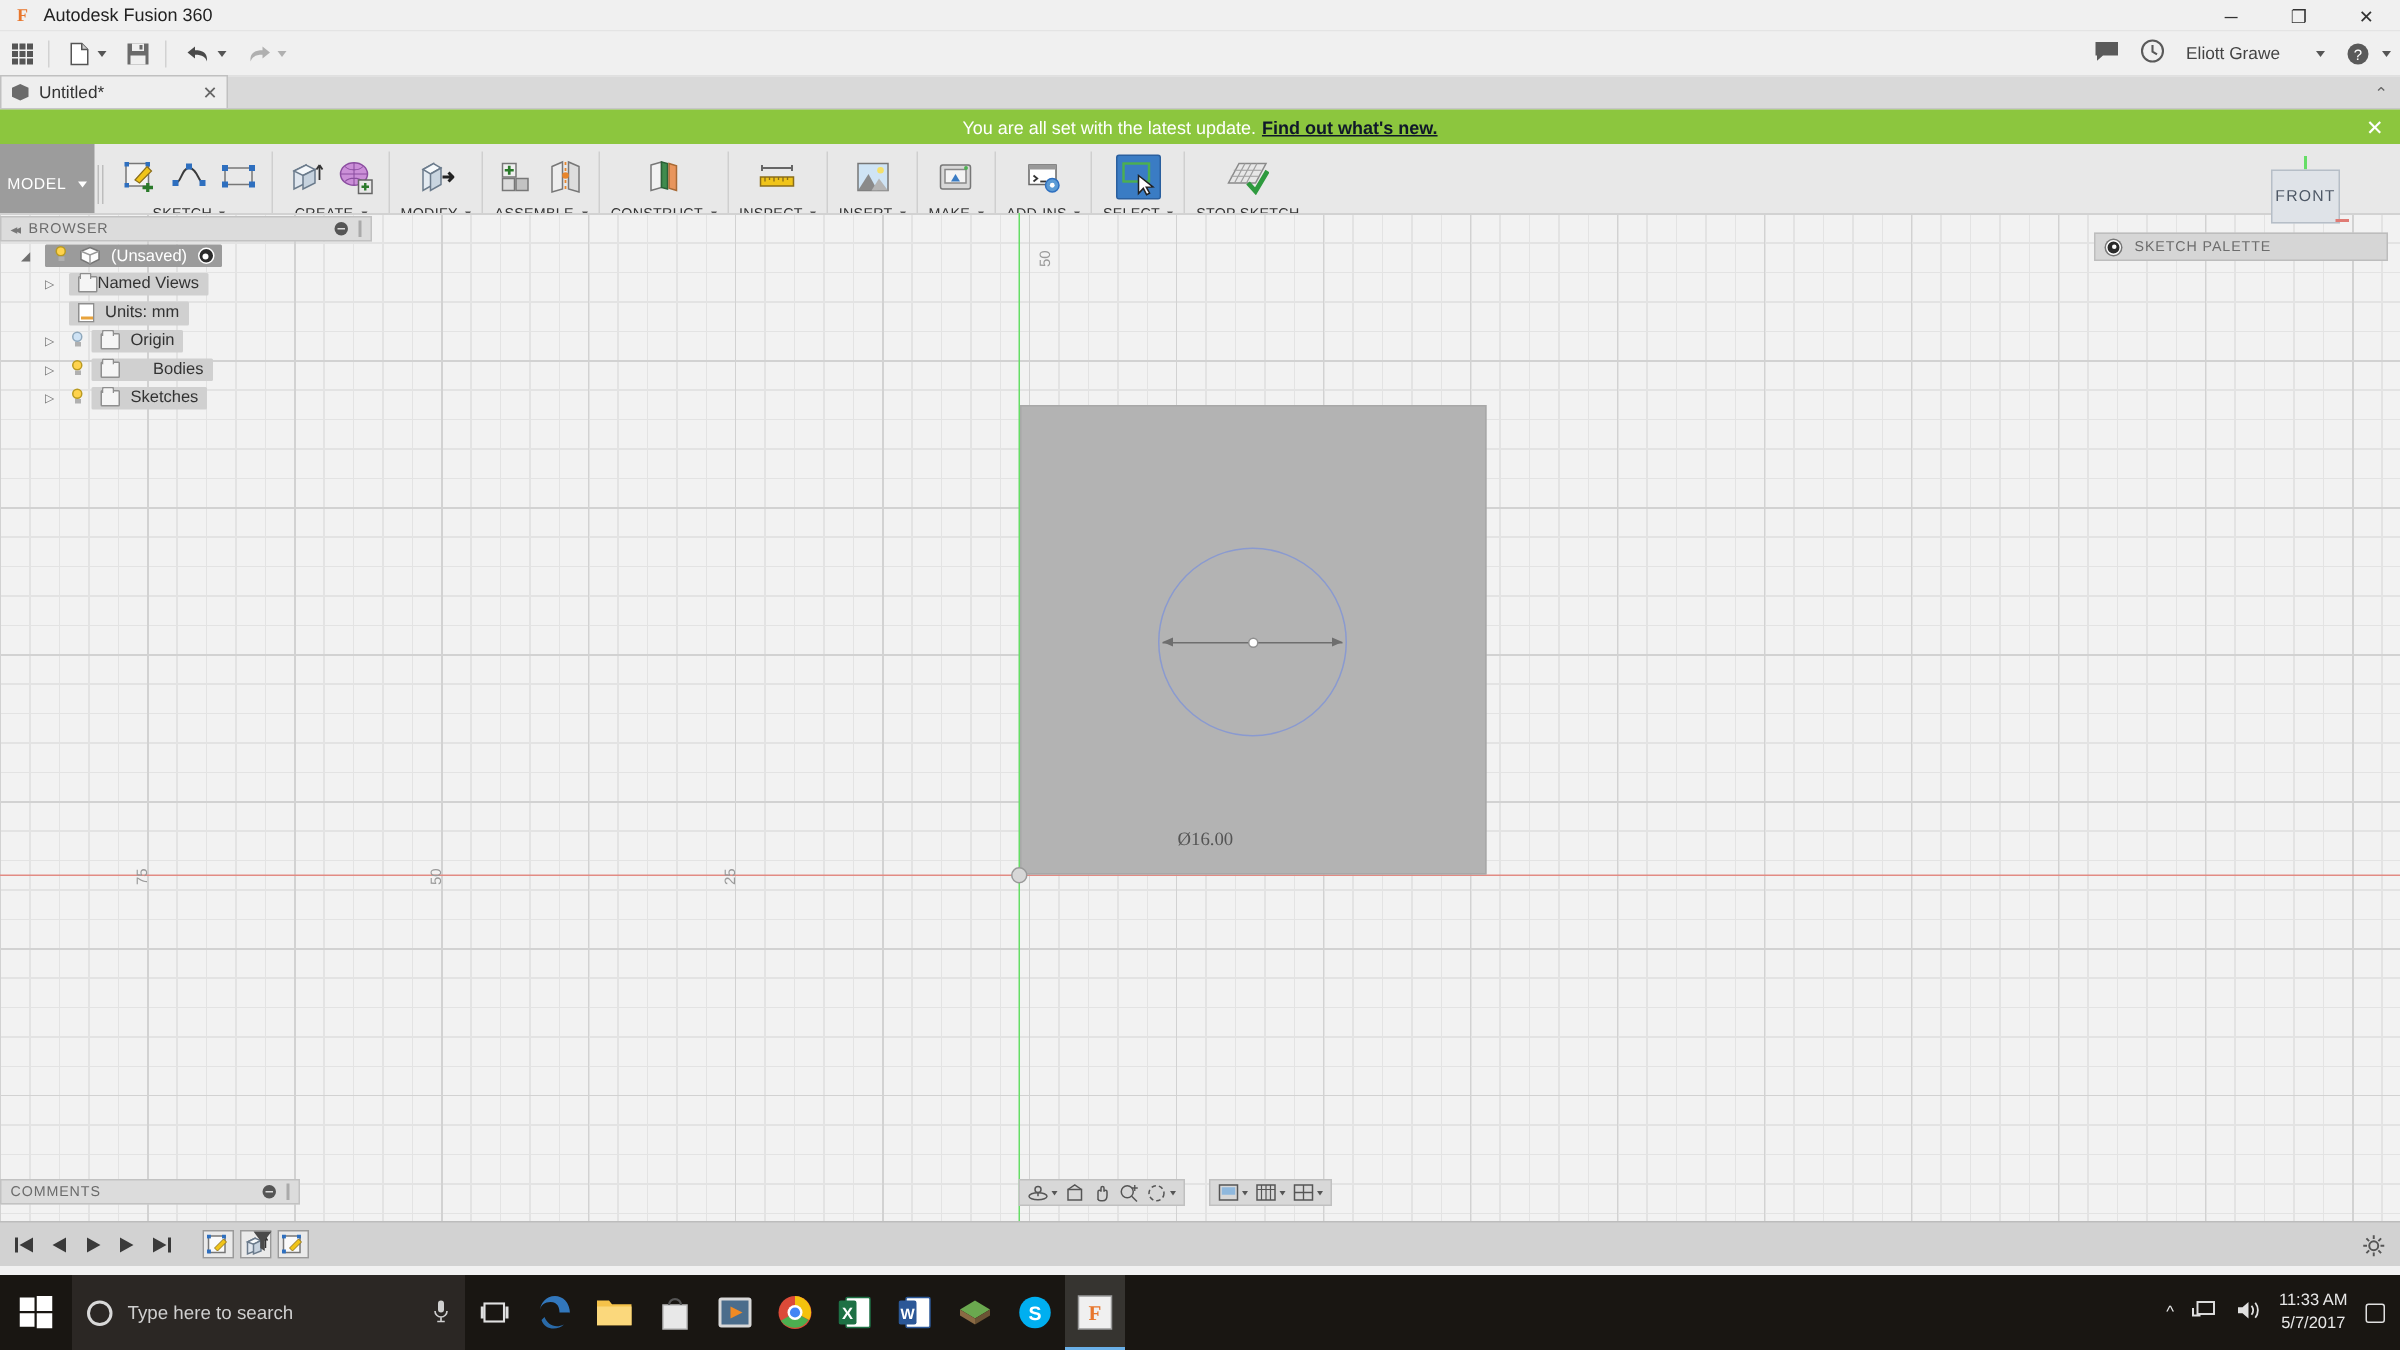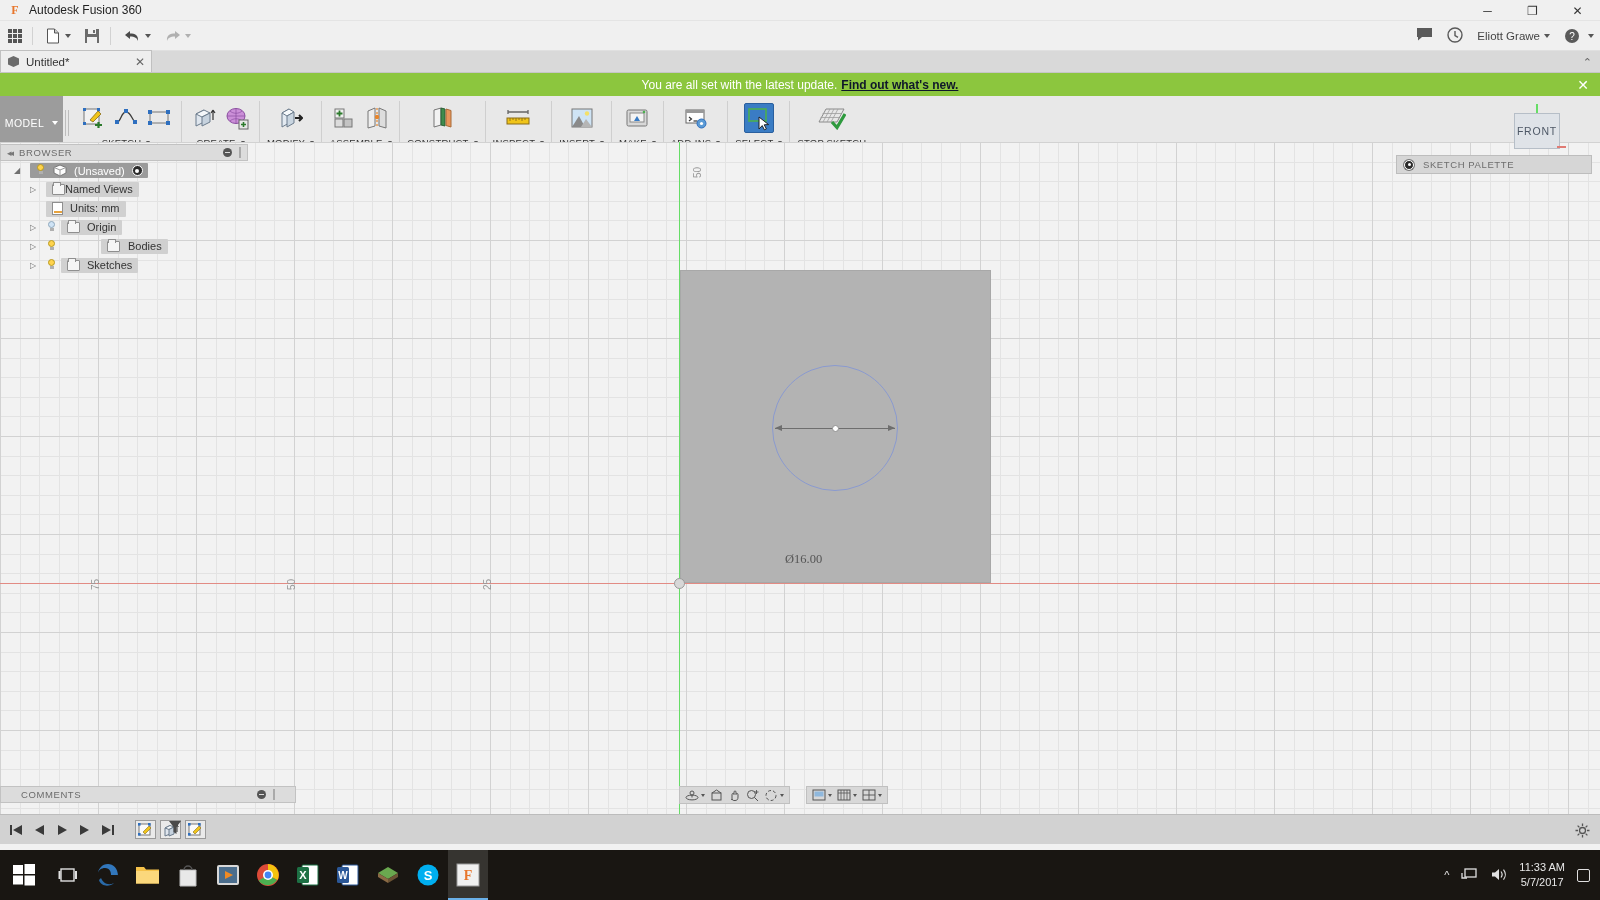--- a/index.html
+++ b/index.html
@@ -116,21 +116,21 @@
   .bullseye{width:10px;height:10px;border-radius:50%;background:#2b2b2b;border:1.5px solid #fff;box-shadow:0 0 0 1px #777;display:flex;align-items:center;justify-content:center;}
   .bullseye i{width:3px;height:3px;background:#fff;border-radius:50%;display:block;}
 
   
   #vcube{position:absolute;right:40px;top:113px;width:46px;height:36px;background:#dfe3e8;border:1px solid #b6bec7;
       display:flex;align-items:center;justify-content:center;font-size:10.5px;color:#4e5866;letter-spacing:.8px;}
   #vcTop{position:absolute;right:62px;top:104px;width:2px;height:9px;background:#66dd66;}
   #vcRed{position:absolute;right:34px;top:146px;width:9px;height:2px;background:#e07b74;}
 
   
-  #comments{position:absolute;left:0;top:786px;width:296px;height:17px;background:#dcdcdc;border:1px solid #c2c2c2;display:flex;align-items:center;gap:7px;padding:0 20px;}
+  #comments{position:absolute;left:0;top:786px;width:200px;height:17px;background:#dcdcdc;border:1px solid #c2c2c2;display:flex;align-items:center;gap:7px;padding:0 6px;}
   #comments .ttl{font-size:9.5px;color:#6b6b6b;letter-spacing:.6px;flex:1;}
 
   
   #navbar{position:absolute;left:679px;top:786px;height:18px;background:#d8d8d8;border:1px solid #c0c0c0;display:flex;align-items:center;padding:0 3px;gap:1px;}
   #navbar2{position:absolute;left:806px;top:786px;height:18px;background:#d8d8d8;border:1px solid #c0c0c0;display:flex;align-items:center;padding:0 3px;gap:1px;}
   .nvb{height:15px;display:flex;align-items:center;justify-content:center;padding:0 2px;gap:2px;}
   .caret-sm{width:0;height:0;border-left:2.5px solid transparent;border-right:2.5px solid transparent;border-top:3.5px solid #555;}
 
   
   #timeline{position:absolute;left:0;top:814px;width:1600px;height:30px;background:#d2d2d2;border-top:1px solid #bcbcbc;display:flex;align-items:center;padding-left:6px;gap:3px;}
@@ -212,21 +212,21 @@
       <svg width="17" height="15" viewBox="0 0 17 15">
           <path d="M1 1h15v9H6l-4 3.5V10H1z" fill="#5a5a5a"></path>
         </svg>
     </span>
     <span>
       <svg width="16" height="16" viewBox="0 0 16 16">
           <circle cx="8" cy="8" r="7" fill="none" stroke="#5a5a5a" stroke-width="1.4"></circle>
           <path d="M8 4v4.5l3 1.8" fill="none" stroke="#5a5a5a" stroke-width="1.4"></path>
         </svg>
     </span>
-    <span style="display:flex;align-items:center;gap:0">
+    <span style="display:flex;align-items:center;gap:20px">
       <span class="uname">Eliott Grawe</span>
       <span class="caret"></span>
     </span>
     <span style="display:flex;align-items:center;gap:4px">
       <svg width="16" height="16" viewBox="0 0 16 16">
         <circle cx="8" cy="8" r="7" fill="#5a5a5a"></circle>
         <text x="8" y="12" font-size="10" fill="#fff" text-anchor="middle" font-family="Liberation Sans">?</text>
       </svg>
       <span class="caret"></span>
     </span>
@@ -567,21 +567,21 @@
       <span>Origin</span>
     </span>
   </div>
 
   <div class="trow" style="padding-left:30px;">
     <span class="exp">▷</span>
     <span class="bulb">
         <i class="b"></i>
         <i class="s"></i>
       </span>
-    <span class="lbl" style="display:flex;align-items:center;gap:8px;margin-left:40px;">
+    <span class="lbl" style="display:flex;align-items:center;gap:22px;">
       <span class="fld"></span>
       <span>Bodies</span>
     </span>
   </div>
 
   <div class="trow" style="padding-left:30px;">
     <span class="exp">▷</span>
     <span class="bulb">
         <i class="b"></i>
         <i class="s"></i>
@@ -744,20 +744,30 @@
 
 <div id="taskbar">
   <div id="startbtn">
     <svg width="22" height="22" viewBox="0 0 22 22">
       <rect x="0" y="1" width="10" height="9" fill="#fff"></rect>
         <rect x="11.5" y="0" width="10.5" height="10" fill="#fff"></rect>
       <rect x="0" y="11.5" width="10" height="9" fill="#fff"></rect>
         <rect x="11.5" y="11.5" width="10.5" height="10" fill="#fff"></rect>
     </svg>
   </div>
+  <div id="searchbox">
+    <span class="circ"></span>
+    <span class="ph">Type here to search</span>
+    <span>
+      <svg width="12" height="16" viewBox="0 0 12 16">
+          <rect x="4" y="1" width="4" height="8" rx="2" fill="#cfcfcf"></rect>
+          <path d="M2 8 a4 4 0 0 0 8 0 M6 12 v3 M3.5 15 h5" stroke="#cfcfcf" fill="none" stroke-width="1.1"></path>
+        </svg>
+    </span>
+  </div>
   <div class="tkico">
     <svg width="20" height="16" viewBox="0 0 20 16">
       <rect x="3" y="2" width="13" height="12" fill="none" stroke="#e0e0e0" stroke-width="1.4"></rect>
       <rect x="0.5" y="4" width="2" height="8" fill="#e0e0e0"></rect>
         <rect x="17" y="4" width="2" height="8" fill="#e0e0e0"></rect>
     </svg>
   </div>
   <div class="tkico">
     <svg width="26" height="26" viewBox="0 0 26 26">
       <path d="M23 14 C23 6 18 2 13 2 C7 2 3 7 3 12 C3 8 6.5 6 10 6 C15 6 16 10 16 13 H23 Z" fill="#3277bc"></path>

